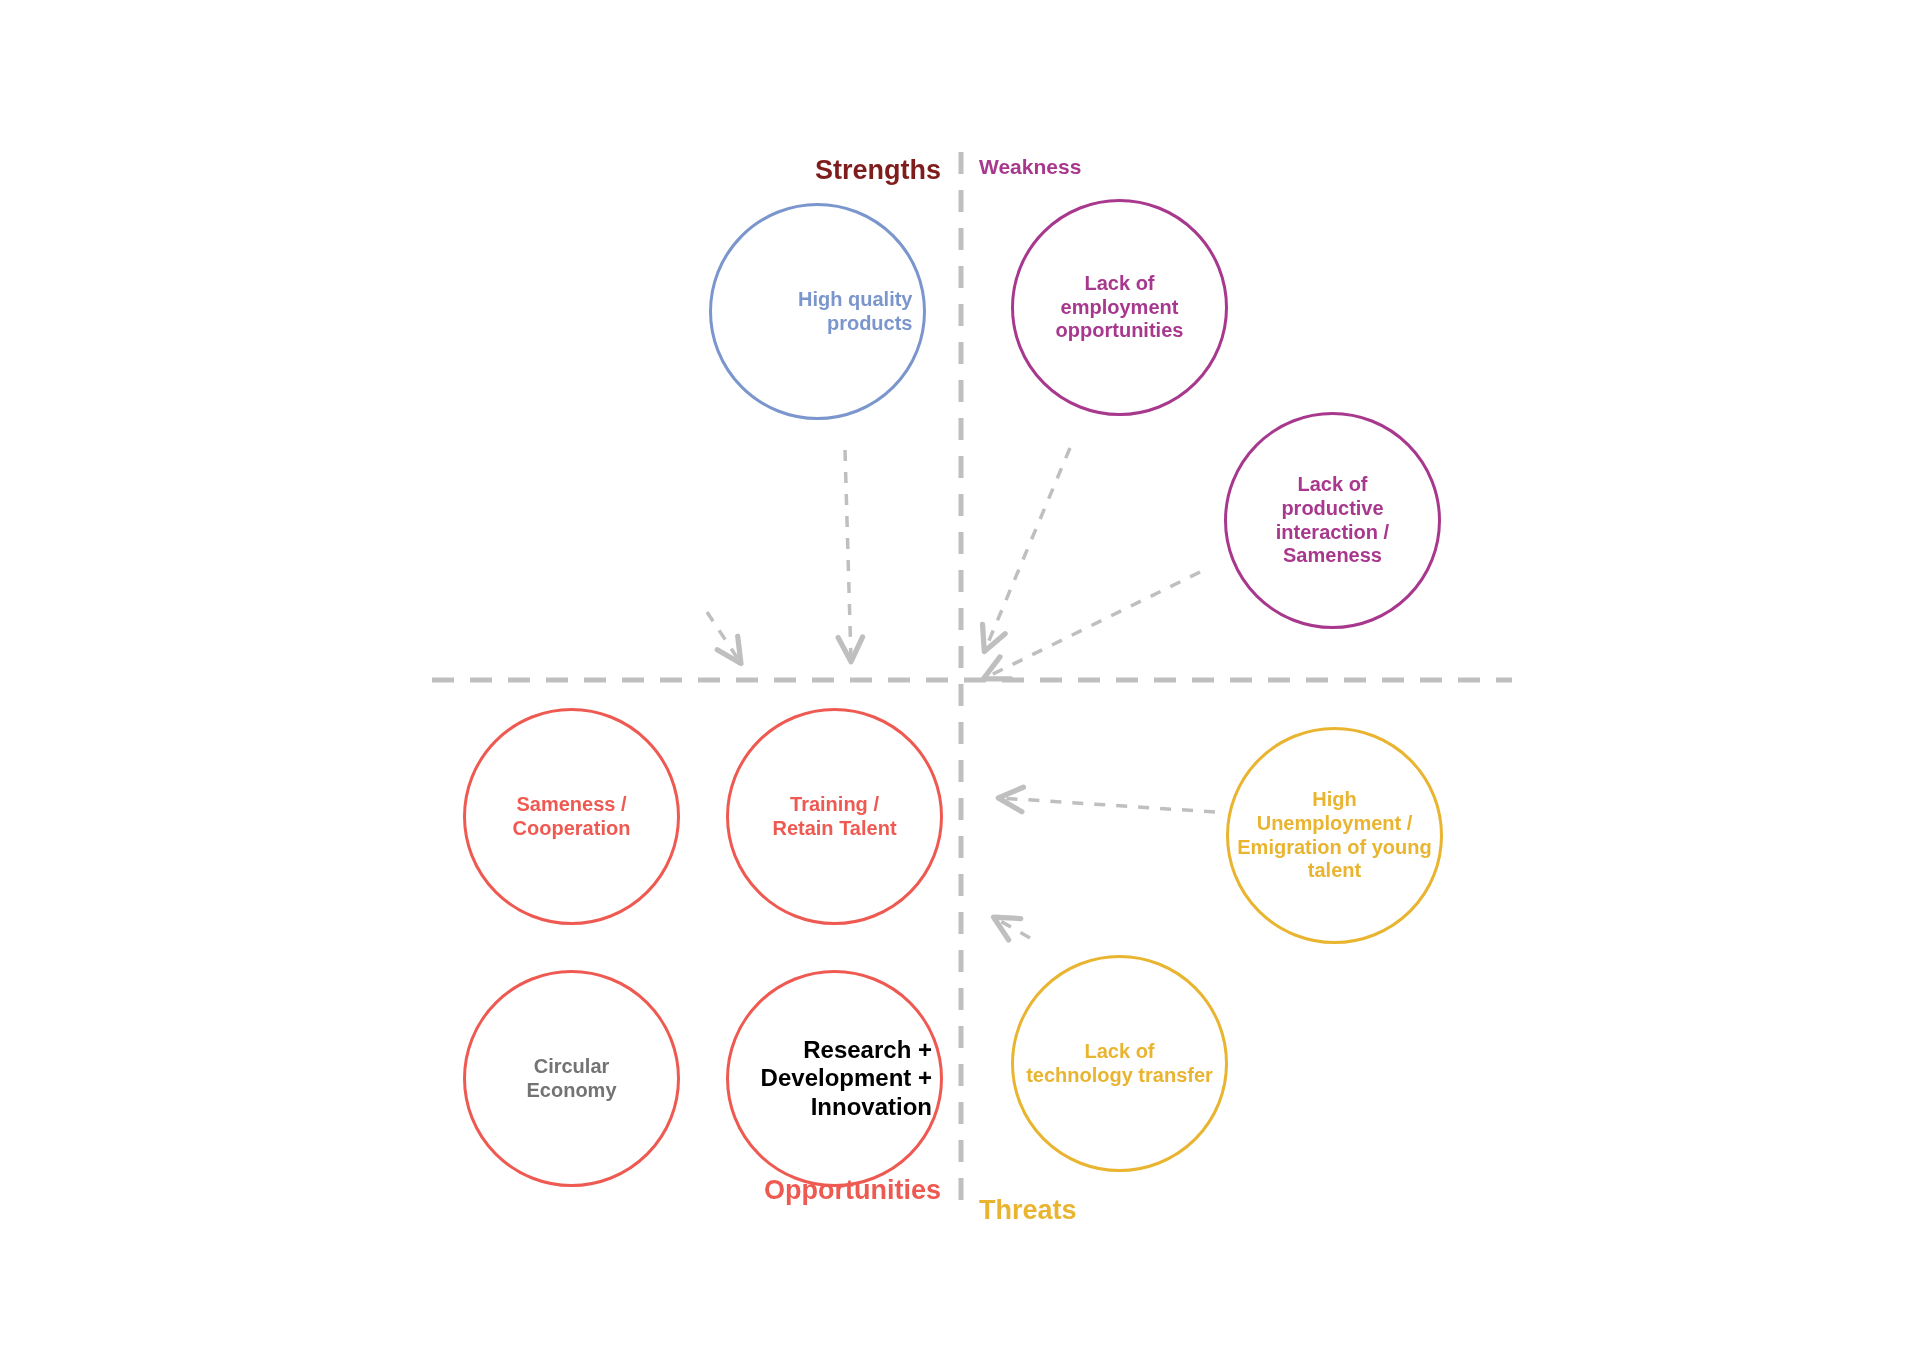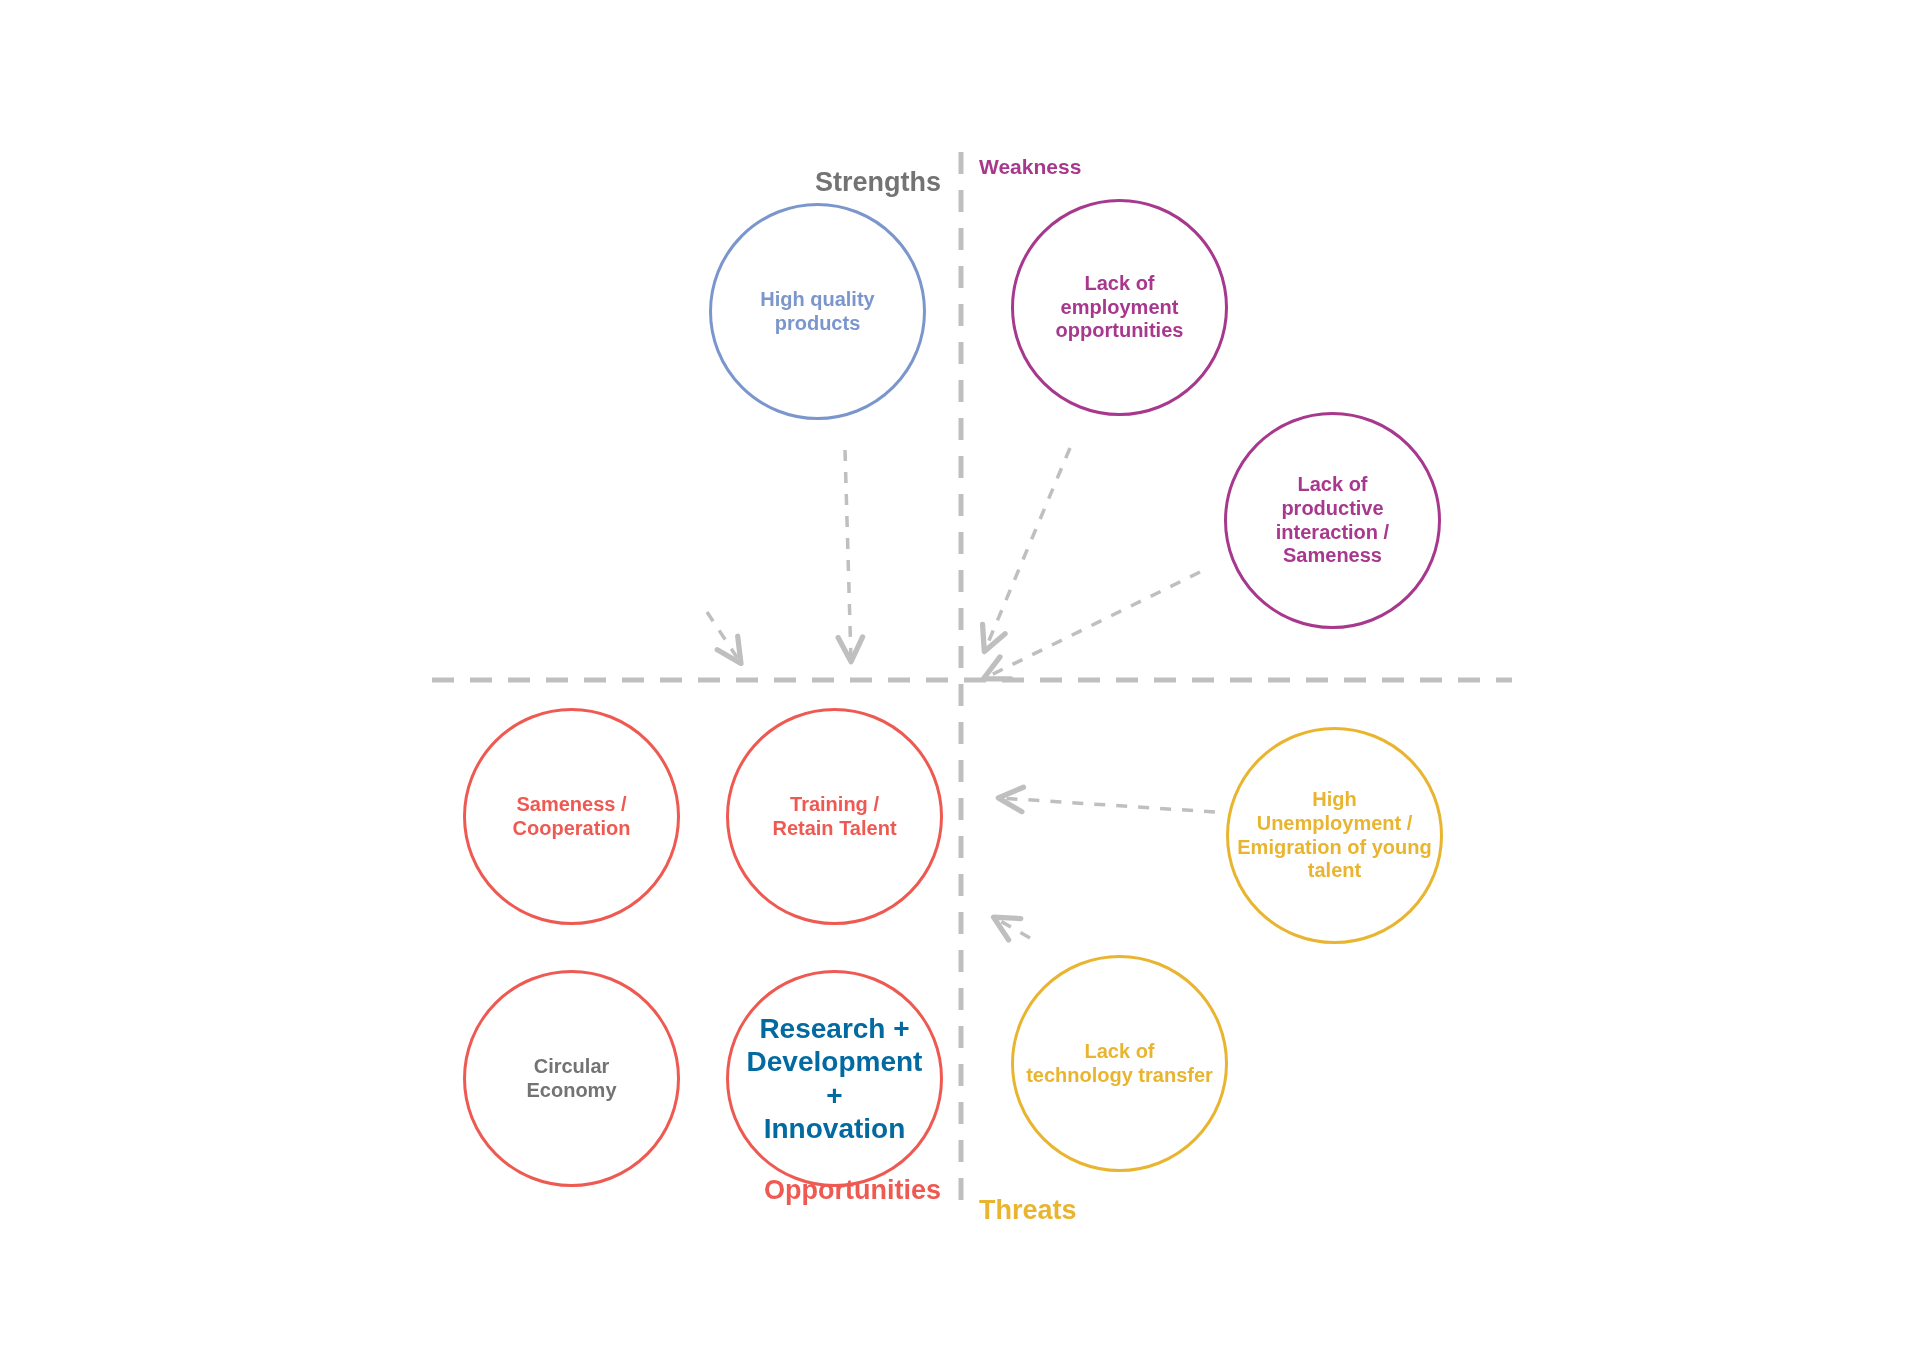--- a/index.html
+++ b/index.html
@@ -69,30 +69,30 @@
 
     <path d="M 1070 448 L 985 650" fill="none" stroke="#bfbfbf" stroke-width="3.5" stroke-dasharray="11 11" marker-end="url(#arrowhead)"></path>
 
     <path d="M 1200 572 L 985 678" fill="none" stroke="#bfbfbf" stroke-width="3.5" stroke-dasharray="11 11" marker-end="url(#arrowhead)"></path>
 
     <path d="M 1215 812 L 1000 798" fill="none" stroke="#bfbfbf" stroke-width="3.5" stroke-dasharray="11 11" marker-end="url(#arrowhead)"></path>
 
     <path d="M 1030 938 L 995 918" fill="none" stroke="#bfbfbf" stroke-width="3.5" stroke-dasharray="11 11" marker-end="url(#arrowhead)"></path>
   </svg>
 
-  <div class="quad-label" style="right:961px; top:155px; transform:translate(-18px,0); font-size:27px; color:#737373;margin-top:12px;">Strengths</div>
+  <div class="quad-label" style="right:961px; top:155px; transform:translate(-18px,0); font-size:27px; color:#7f1d1d;">Strengths</div>
 
   <div class="quad-label" style="left:961px; top:155px; transform:translate(18px,0); font-size:21px; color:#a8388d;">Weakness</div>
 
   <div class="quad-label" style="right:961px; top:1175px; transform:translate(-18px,0); font-size:27px; color:#ee5a52;">Opportunities</div>
 
   <div class="quad-label" style="left:961px; top:1175px; transform:translate(18px,0); font-size:27px; color:#e9b530;margin-top:20px;">Threats</div>
 
   <div class="node" style="left:709px; top:203px; width:217px; height:217px; border-width:3.5px; border-color:#7b96cd;">
-    <span class="node-label" style="color:#7b96cd; font-size:20px; width:190px;">High quality
+    <span class="node-label" style="color:#7b96cd; font-size:20px; width:190px;text-align:right;">High quality
 products</span>
   </div>
 
 
   <div class="node" style="left:1011px; top:199px; width:217px; height:217px; border-width:3.5px; border-color:#a8388d;">
     <span class="node-label" style="color:#a8388d; font-size:20px; width:190px;">Lack of
 employment
 opportunities</span>
   </div>
 
@@ -112,21 +112,21 @@
     <span class="node-label" style="color:#ee5a52; font-size:20px; width:195px;">Training /
 Retain Talent</span>
   </div>
 
   <div class="node" style="left:463px; top:970px; width:217px; height:217px; border-width:3.5px; border-color:#ee5a52;">
     <span class="node-label" style="color:#737373; font-size:20px; width:190px;">Circular
 Economy</span>
   </div>
 
   <div class="node" style="left:726px; top:970px; width:217px; height:217px; border-width:3.5px; border-color:#ee5a52;">
-    <span class="node-label" style="color:#0369a1; font-size:28px; width:195px;">Research +
+    <span class="node-label" style="color:#000000; font-size:24px; width:195px;text-align:right;">Research +
 Development +
 Innovation</span>
   </div>
 
   <div class="node" style="left:1226px; top:727px; width:217px; height:217px; border-width:3.5px; border-color:#e9b530;align-items:center;">
     <span class="node-label" style="color:#e9b530; font-size:20px; width:245px;">High
 Unemployment /
 Emigration of young
 talent</span>
   </div>

